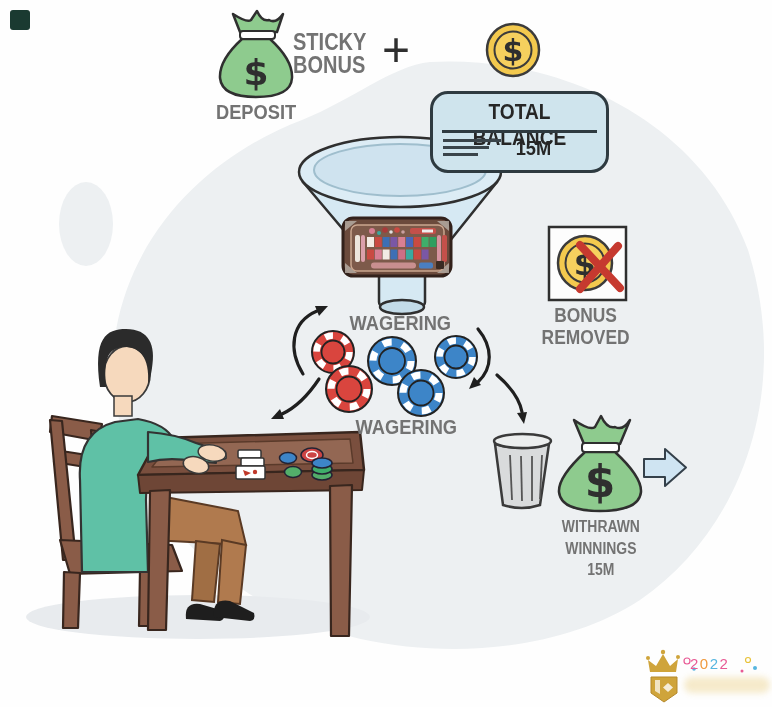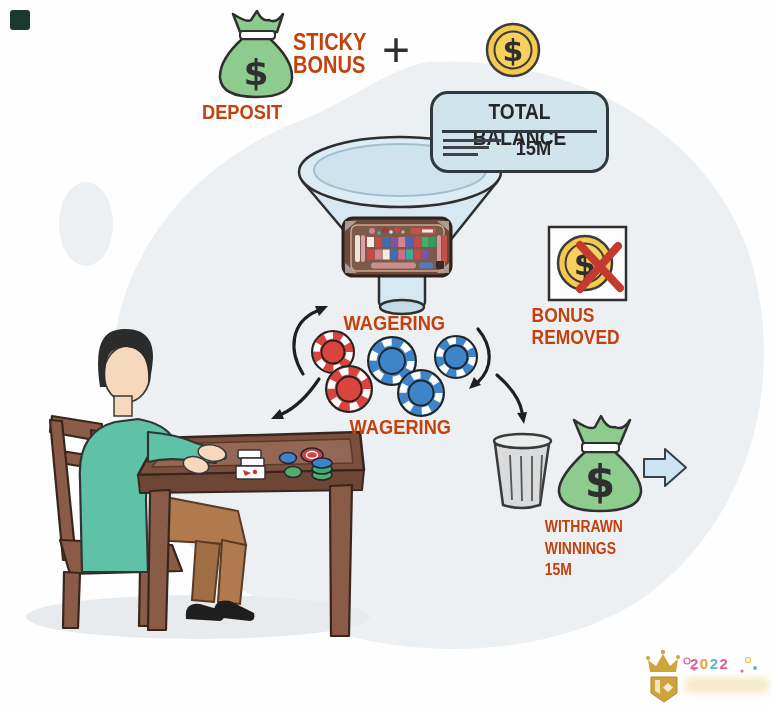--- a/index.html
+++ b/index.html
@@ -1,34 +1,34 @@
 <!DOCTYPE html>
 <html><head>
 <meta charset="utf-8">
 <style>
   *{margin:0;padding:0;box-sizing:border-box}
   html,body{background:#ffffff}
   .stage{position:relative;width:772px;height:707px;background:#fefefe;overflow:hidden;
          font-family:"Liberation Sans",sans-serif}
   .stage svg.art{position:absolute;left:0;top:0;z-index:1}
-  .lbl{position:absolute;font-weight:700;color:#c2410c;white-space:nowrap;z-index:3}
+  .lbl{position:absolute;font-weight:700;color:#737373;white-space:nowrap;z-index:3}
   .sqz{display:inline-block;transform:scaleX(.87)}
   .og-l{transform-origin:0 50%}
   .og-c{transform-origin:50% 50%}
   .line{display:block}
-  .center{}
+  .center{text-align:center}
   .balance-card{position:absolute;left:430px;top:91px;width:179px;height:82px;z-index:2;
                 background:#cfe4ed;border:3px solid #2e3a40;border-radius:18px}
   .bc-title{position:absolute;left:0;right:0;top:5px;text-align:center;font-weight:700;
             font-size:22px;color:#262626}
   .bc-divider{position:absolute;left:9px;right:9px;top:36px;height:2.5px;background:#2e3a40}
   .bc-line{position:absolute;left:10px;height:2.5px;background:#3a444a}
   .bc-amount{position:absolute;left:62px;top:42px;width:76px;text-align:center;
              font-weight:700;font-size:21px;color:#262626}
-  .wm-year{position:absolute;left:690px;top:655px;font-size:15px;font-weight:700;
+  .wm-year{position:absolute;left:690px;top:655px;font-size:15px;font-weight:400;
            letter-spacing:1.5px;z-index:3}
   .wm-year span{display:inline-block}
 </style>
 </head>
 <body>
 
 <div class="stage">
 
 <svg class="art" width="772" height="707" viewBox="0 0 772 707">
 

